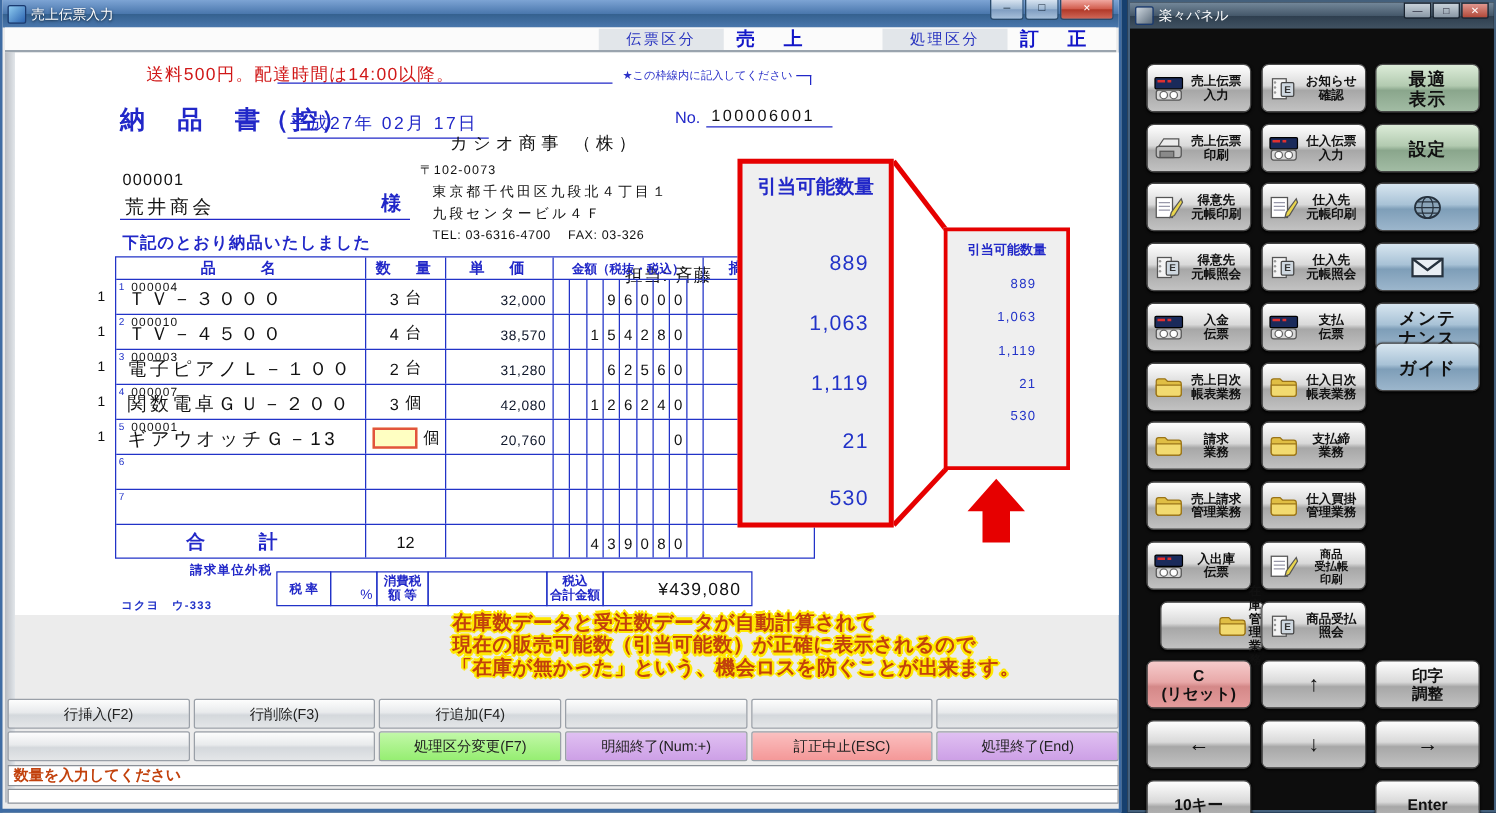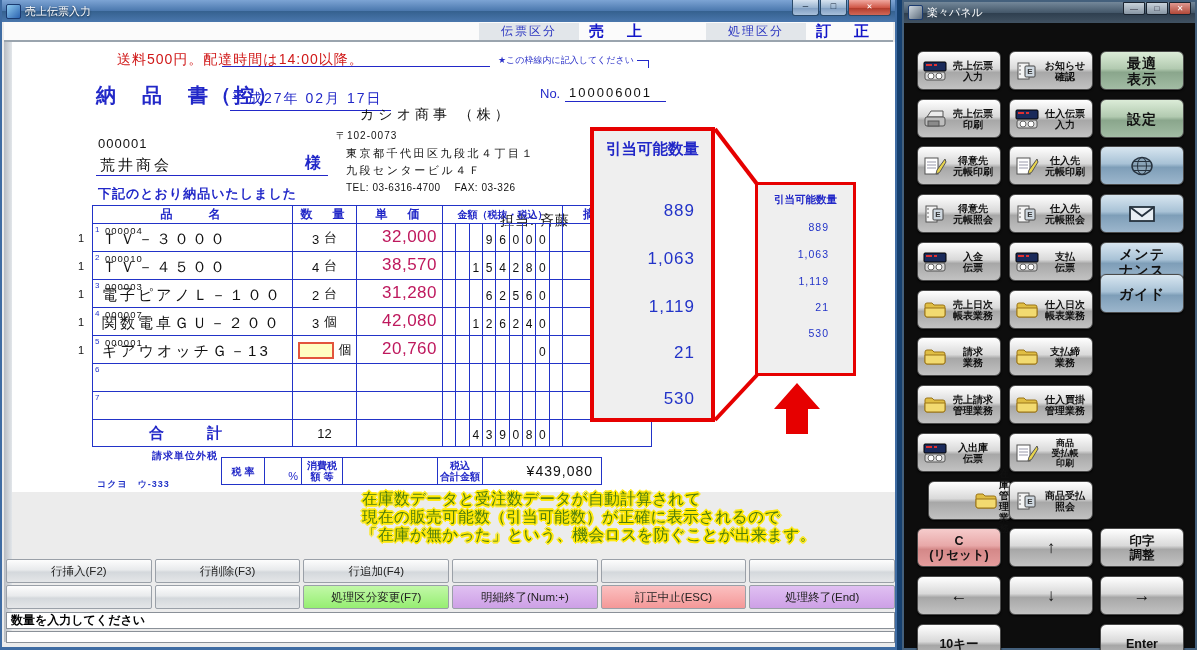--- a/index.html
+++ b/index.html
@@ -59,21 +59,21 @@
   .tc:last-child{border-right:none;}
   .c-name{width:200px;} .c-qty{width:64px;} .c-price{width:86px;} .c-amt{width:120px;} .c-note{width:88px;}
   .th{height:17px;color:#2228c8;font-size:12px;font-weight:bold;display:flex;align-items:center;justify-content:center;letter-spacing:4px;}
   .th.small{font-size:10px;letter-spacing:0;}
   .ir{height:28px;}
   .line-no{position:absolute;top:1px;left:2px;font-size:8px;color:#2233c8;}
   .item-code{position:absolute;top:1px;left:12px;font-size:9.5px;color:#111;letter-spacing:1px;}
   .item-name{position:absolute;bottom:2px;left:9px;font-size:15px;color:#111;letter-spacing:3px;white-space:nowrap;}
   .qty-wrap{display:flex;align-items:flex-end;justify-content:center;gap:5px;height:100%;padding-bottom:4px;box-sizing:border-box;font-size:13px;color:#111;}
   .qty-input{width:36px;height:17px;background:#ffffc2;border:2px solid #e2553d;box-sizing:border-box;}
-  .price-wrap{display:flex;align-items:flex-end;justify-content:flex-end;height:100%;padding:0 5px 4px 0;box-sizing:border-box;font-size:17px;color:#be185d;letter-spacing:.5px;}
+  .price-wrap{display:flex;align-items:flex-end;justify-content:flex-end;height:100%;padding:0 5px 4px 0;box-sizing:border-box;font-size:11px;color:#0f172a;letter-spacing:.5px;}
   .digits{display:flex;height:100%;}
   .dg{flex:1;border-right:1px solid #2233c8;display:flex;align-items:flex-end;justify-content:center;
     font-size:12px;color:#111;padding-bottom:4px;box-sizing:border-box;}
   .dg:last-child{border-right:none;}
   .total-label{display:flex;align-items:center;justify-content:center;height:100%;color:#2228c8;font-size:15px;font-weight:bold;letter-spacing:14px;}
   .total-qty{display:flex;align-items:center;justify-content:center;height:100%;font-size:13px;color:#111;}
   .row-prefix{position:absolute;font-size:11px;color:#111;left:66px;}
   
   .taxnote{position:absolute;left:140px;top:407px;color:#2228c8;font-size:10px;font-weight:bold;letter-spacing:1px;}
   .taxrow{position:absolute;left:210px;top:415px;height:28px;display:flex;}
@@ -87,33 +87,33 @@
   .bigbox{position:absolute;left:588px;top:127px;width:125px;height:295px;background:#efefef;
     border:4px solid #e60000;box-sizing:border-box;z-index:30;}
   .bigbox .cap{margin-top:8px;text-align:center;color:#2228c8;font-size:15.5px;font-weight:bold;}
   .bigval{position:absolute;right:16px;color:#2233c8;font-size:17px;letter-spacing:1px;}
   .smallbox{position:absolute;left:753px;top:182px;width:101px;height:194px;background:#efefef;
     border:3px solid #e60000;box-sizing:border-box;z-index:30;}
   .smallbox .cap{margin-top:8px;text-align:center;color:#2228c8;font-size:10.5px;font-weight:bold;}
   .smallval{position:absolute;right:24px;color:#2233c8;font-size:10.5px;letter-spacing:1px;}
   #callout-svg{position:absolute;left:0;top:0;width:897px;height:650px;z-index:25;pointer-events:none;}
   
-  .annot{position:absolute;left:360px;top:490px;z-index:20;color:#4d7c0f;font-size:15.5px;font-weight:normal;line-height:18px;letter-spacing:.5px;
+  .annot{position:absolute;left:360px;top:490px;z-index:20;color:#c2410c;font-size:15.5px;font-weight:bold;line-height:18px;letter-spacing:.5px;
     text-shadow:-1px -1px 0 #ffe800,1px -1px 0 #ffe800,-1px 1px 0 #ffe800,1px 1px 0 #ffe800,-2px 0 0 #ffe800,2px 0 0 #ffe800,0 -2px 0 #ffe800,0 2px 0 #ffe800;}
   
   #fnrow1,#fnrow2{position:absolute;left:4px;width:889px;height:24px;display:flex;gap:3px;}
   #fnrow1{top:559px;} #fnrow2{top:585px;}
   .fnbtn{flex:1;border:1px solid #9aa0a8;border-radius:2px;font-size:11.5px;color:#222;
     background:linear-gradient(180deg,#fdfdfd,#e8eaec 45%,#d4d8dc 55%,#e4e6e8);
     display:flex;align-items:center;justify-content:center;box-sizing:border-box;}
   .fnbtn.green{background:linear-gradient(180deg,#c2f8a8,#96ee72);}
   .fnbtn.pink{background:linear-gradient(180deg,#fbc0c0,#f49898);}
   .fnbtn.purple{background:linear-gradient(180deg,#e0c0f2,#cda0e6);}
   .statusbar{position:absolute;left:4px;top:612px;width:889px;height:17px;background:#fff;border:1px solid #8a9098;
-    box-sizing:border-box;color:#000000;font-size:12px;font-weight:bold;line-height:15px;padding-left:4px;}
+    box-sizing:border-box;color:#c2410c;font-size:12px;font-weight:bold;line-height:15px;padding-left:4px;}
   .emptybar{position:absolute;left:4px;top:631px;width:889px;height:12px;background:#fff;border:1px solid #8a9098;box-sizing:border-box;}
   
   #panel-window{position:absolute;left:902px;top:0;width:295px;height:650px;background:#0a0a0a;
     border:2px solid #44607c;box-sizing:border-box;}
   #panel-title{position:absolute;left:0;top:0;right:0;height:21px;
     background:linear-gradient(180deg,#74889a,#45586a 50%,#2e3e4e 51%,#415262);
     display:flex;align-items:center;color:#fff;font-size:11px;padding:0 4px;box-sizing:border-box;}
   #panel-title .t-label{margin-left:4px;}
   .pwin-btn{width:22px;height:13px;border:1px solid #1a2430;border-radius:0 0 2px 2px;
     background:linear-gradient(180deg,#c8d2da,#8896a4);font-size:8px;line-height:12px;text-align:center;color:#223;box-sizing:border-box;}

